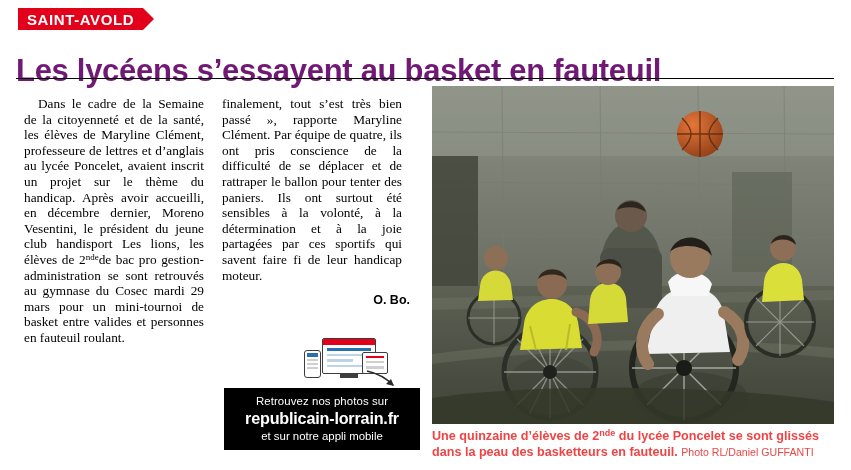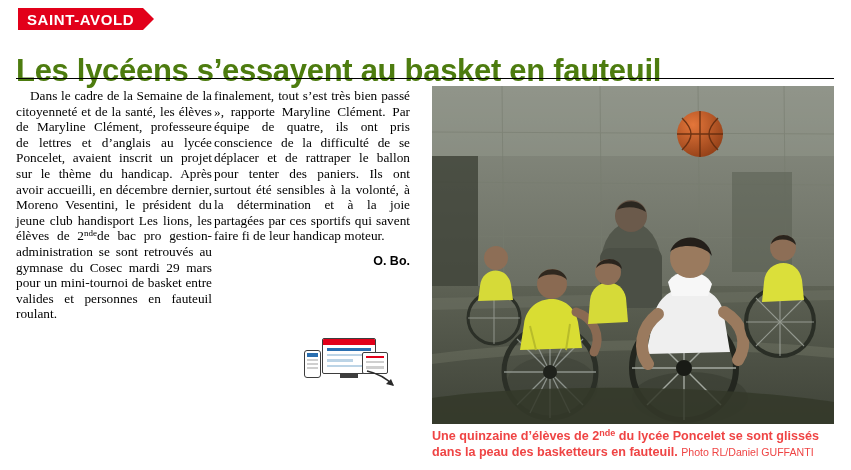--- a/index.html
+++ b/index.html
@@ -53,21 +53,21 @@
   .headline {
     position: absolute;
     left: 16px;
     top: 32px;
     width: 815px;
     font-family: "Liberation Sans", sans-serif;
     font-weight: bold;
     font-size: 31px;
     line-height: 36px;
     letter-spacing: -0.3px;
-    color: #4d7c0f;
+    color: #701a75;
   }
 
   
   .hrule {
     position: absolute;
     left: 16px;
     top: 78px;
     width: 818px;
     height: 1px;
     background: #000;
@@ -77,21 +77,21 @@
   .col {
     position: absolute;
     top: 88px;
     font-size: 13.3px;
     line-height: 15.6px;
     text-align: justify;
     text-justify: inter-word;
     hyphens: manual;
   }
   .col p {
-    margin: 0;
+    margin: 8px;
   }
   .col p.indent {
     text-indent: 14px;
   }
   .col1 {
     left: 16px;
     width: 196px;
   }
   .col2 {
     left: 214px;
@@ -294,20 +294,25 @@
       <div class="tline red"></div>
       <div class="tline"></div>
       <div class="tline"></div>
     </div>
     <svg class="promo-arrow" viewBox="0 0 30 18">
       <path d="M1 1 C 10 3, 20 8, 27 15" stroke="#2a2a2a" stroke-width="1.6" fill="none"></path>
       <path d="M28 16 L 20 14 L 25 9 Z" fill="#2a2a2a"></path>
     </svg>
   </div>
 
+  <div class="promo">
+    <div class="line1">Retrouvez nos photos sur</div>
+    <div class="line2">republicain-lorrain.fr</div>
+    <div class="line3">et sur notre appli mobile</div>
+  </div>
 
   <div class="photo">
     <svg width="402" height="338" viewBox="0 0 402 338">
       <defs>
         <linearGradient id="wallg" x1="0" y1="0" x2="0" y2="1">
           <stop offset="0" stop-color="#8b8f84"></stop>
           <stop offset="1" stop-color="#6a6e62"></stop>
         </linearGradient>
         <linearGradient id="floorg" x1="0" y1="0" x2="0" y2="1">
           <stop offset="0" stop-color="#5d6154"></stop>

